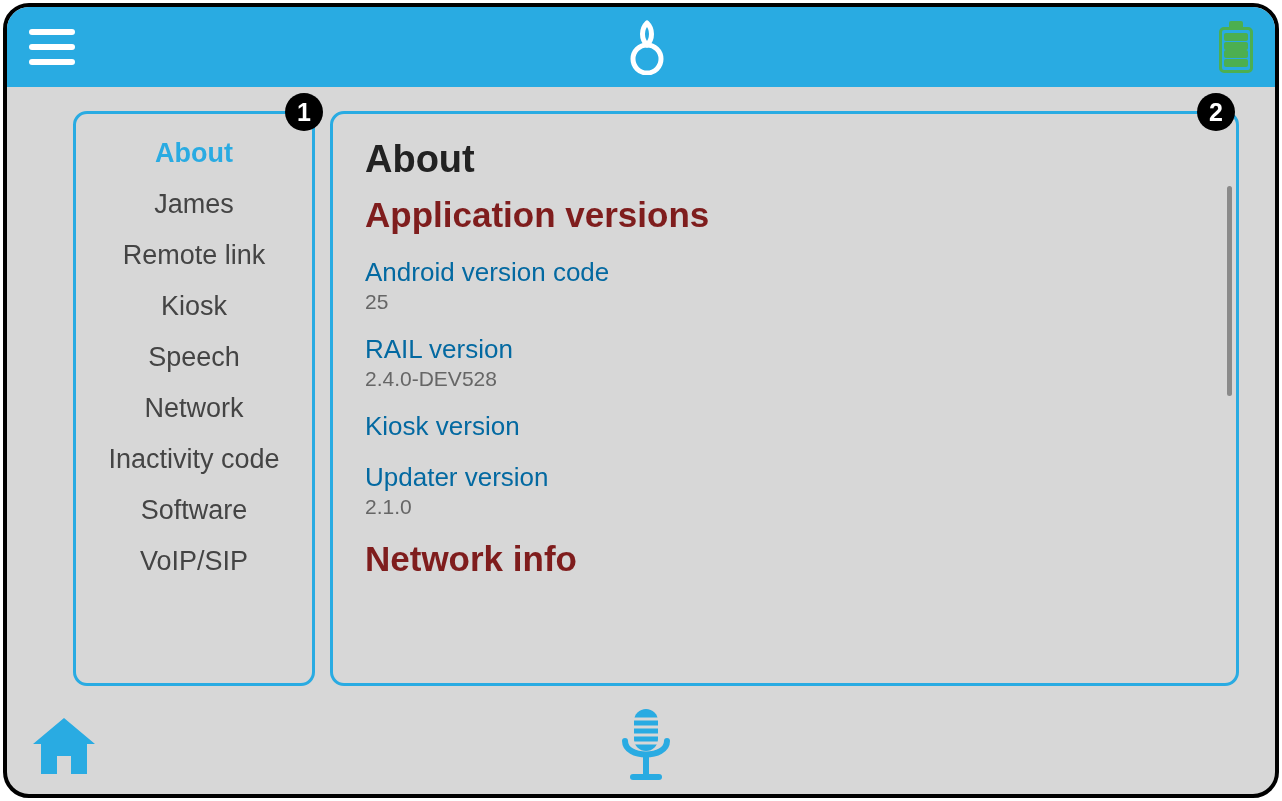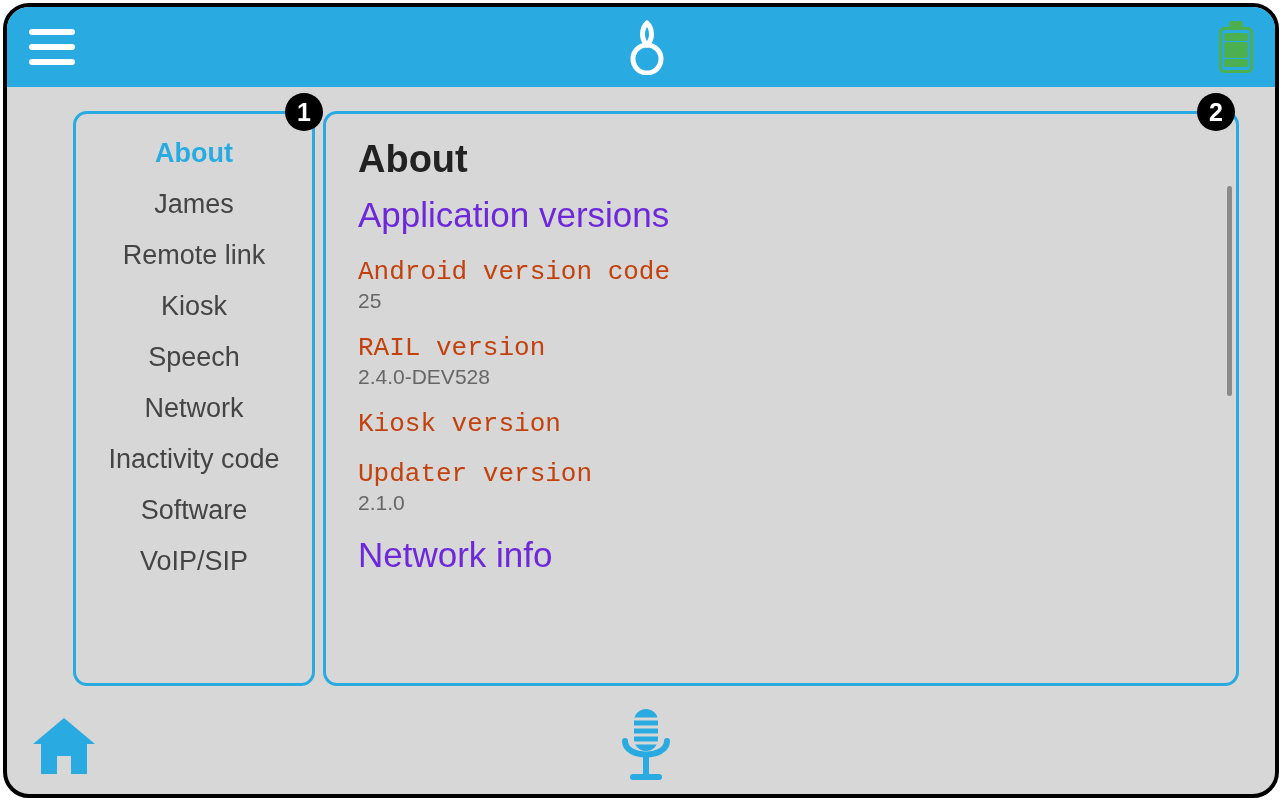--- a/index.html
+++ b/index.html
@@ -23,32 +23,32 @@
     }
     .hamburger { width: 46px; height: 36px; display: flex; flex-direction: column; justify-content: space-between; cursor: pointer; }
     .hamburger span { display: block; height: 6px; background: #fff; border-radius: 4px; }
     .logo svg { display: block; }
     .battery { width: 34px; height: 52px; position: relative; }
     .battery .cap  { position: absolute; top: 0; left: 50%; transform: translateX(-50%); width: 14px; height: 6px; background: #4caf50; border-radius: 2px 2px 0 0; }
     .battery .body { position: absolute; top: 6px; left: 0; right: 0; bottom: 0; border: 3px solid #4caf50; border-radius: 5px; display: flex; flex-direction: column; justify-content: space-evenly; padding: 2px; }
     .battery .bar  { height: 8px; background: #4caf50; border-radius: 2px; }
 
     
-    .main { position: relative; flex: 1; display: flex; gap: 8px; padding: 24px 36px 12px 66px; }
+    .main { position: relative; flex: 1; display: flex; gap: 15px; padding: 24px 36px 12px 66px; }
     .panel { border: 3px solid #29abe2; border-radius: 14px; background: #d7d7d7; position: relative; }
     .sidebar { width: 242px; overflow-y: auto; padding: 14px 0; }
     .sidebar-item { text-align: center; font-size: 27px; color: #444; padding: 10px 4px; cursor: pointer; }
     .sidebar-item.active { color: #29abe2; font-weight: bold; }
     .divider { position: absolute; left: 326px; top: 34px; bottom: 20px; width: 3px; background: #333; }
 
     .content { flex: 1; position: relative; overflow-y: auto; padding: 24px 32px; }
     .content h1 { font-size: 38px; font-weight: bold; color: #222; margin-bottom: 12px; }
-    .content h2 { font-size: 35px; font-weight: 400; color: #6d28d9; margin: 14px 0 22px; }
+    .content h2 { font-size: 35px; font-weight: 700; color: #7f1d1d; margin: 14px 0 22px; }
     .kv { margin-bottom: 20px; }
-    .kv .k { font-size: 26px; color: #c2410c; font-family: Liberation Mono, monospace; }
+    .kv .k { font-size: 26px; color: #0369a1; }
     .kv .v { font-size: 21px; color: #666; margin-top: 2px; }
     .scroll-hint { position: absolute; right: 4px; top: 72px; width: 5px; height: 210px; background: #8a8a8a; border-radius: 3px; }
 
     .callout { position: absolute; width: 38px; height: 38px; background: #000; color: #fff; border-radius: 50%; display: flex; align-items: center; justify-content: center; font-size: 25px; font-weight: bold; z-index: 10; }
     .callout.c1 { top: 86px; left: 278px; }
     .callout.c2 { top: 86px; right: 40px; }
 
     
     .bottombar { height: 96px; display: flex; align-items: center; justify-content: space-between; padding: 0 22px; }
     .home-icon, .mic-icon { cursor: pointer; }

